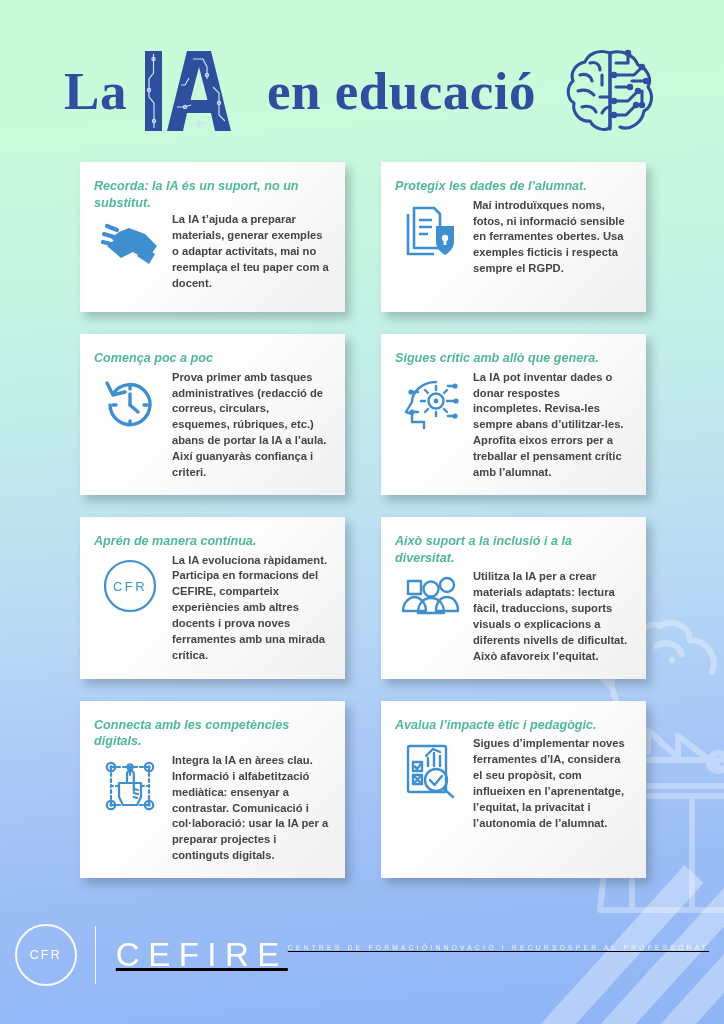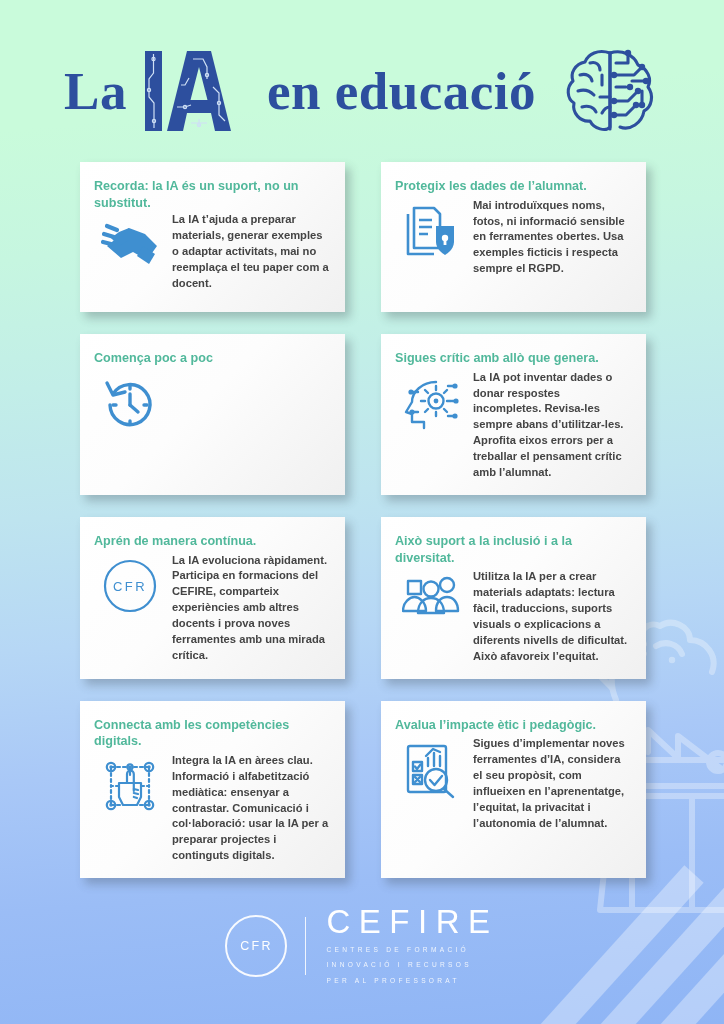--- a/index.html
+++ b/index.html
@@ -81,20 +81,21 @@
     padding:16px 16px 14px 14px;
     min-height:150px;
   }
 
   .card-head {
     font-size:12.6px;
     font-weight:700;
     color:#51b89b;
     line-height:1.32;
     margin-bottom:3px;
+    font-style:italic;
   }
 
   .card-body {
     display:flex;
     align-items:flex-start;
     gap:6px;
   }
 
   .card-icon {
     flex:0 0 auto;
@@ -137,21 +138,21 @@
     font-size:12.5px;
     letter-spacing:2.2px;
     font-weight:400;
     margin-right:18px;
   }
   .cfr-divider {
     width:1px; height:58px;
     background:rgba(255,255,255,.85);
     margin-right:20px;
   }
-  .cefire-block { display:flex; flex-direction:column; }
+  .cefire-block { display:flex; flex-direction:row;text-decoration:underline; }
   .cefire-name {
     color:#ffffff;
     font-size:33px;
     font-weight:400;
     letter-spacing:8.5px;
     line-height:1.05;
   }
   .cefire-sub {
     color:rgba(255,255,255,.85);
     font-size:6.6px;
@@ -316,20 +317,21 @@
               <polyline points="6,9 12,21 24,18" stroke-linejoin="round"></polyline>
               <line x1="29" y1="20" x2="29" y2="31"></line>
               <line x1="29" y1="31" x2="37" y2="38"></line>
               <line x1="29" y1="12" x2="29" y2="15"></line>
               <line x1="29" y1="47" x2="29" y2="50"></line>
               <line x1="12" y1="31" x2="15" y2="31"></line>
               <line x1="43" y1="31" x2="46" y2="31"></line>
             </g>
           </svg>
         </div>
+        <div class="card-text">Prova primer amb tasques administratives (redacció de correus, circulars, esquemes, rúbriques, etc.) abans de portar la IA a l’aula. Així guanyaràs confiança i criteri.</div>
       </div>
     </div>
 
     <div class="card">
       <div class="card-head">Sigues crític amb allò que genera.</div>
       <div class="card-body">
         <div class="card-icon">
           <svg width="58" height="58" viewBox="0 0 58 58">
             <g fill="none" stroke="#3f8fd0" stroke-width="2.4" stroke-linecap="round" stroke-linejoin="round">
               <path d="M34 8 C20 8 10 18 10 28 L4 38 L10 40 L10 48 L22 48 L22 54"></path>

